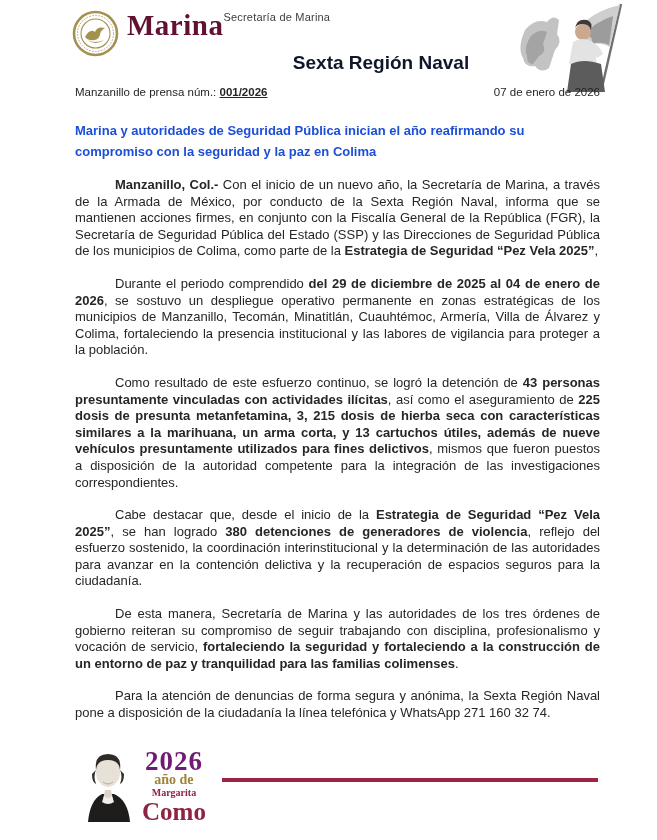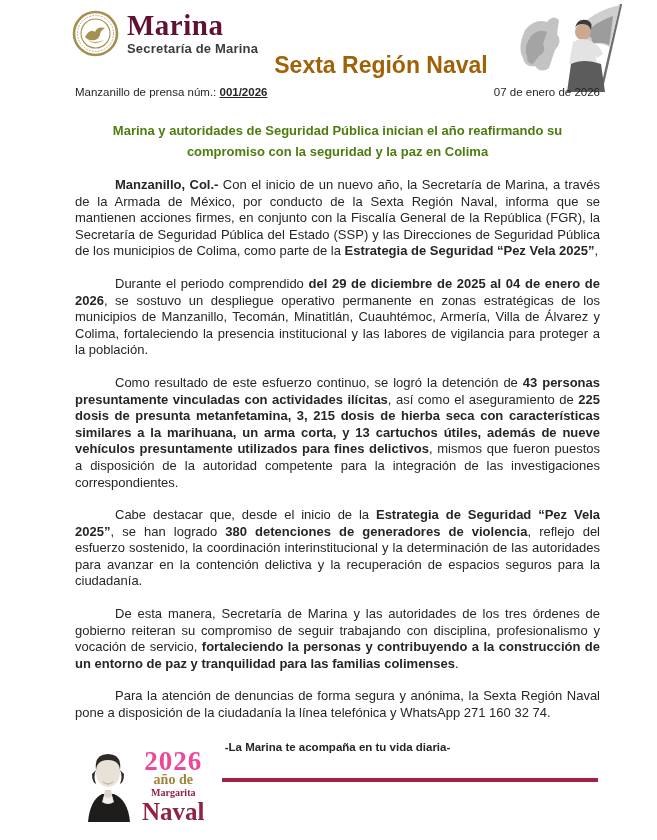--- a/index.html
+++ b/index.html
@@ -8,59 +8,59 @@
     width:657px;height:840px;
     background:#ffffff;
     font-family:"Liberation Sans",sans-serif;
     color:#262626;
     overflow:hidden;
   }
   
   .hdr{position:relative;height:106px;}
   .brand{position:absolute;left:72px;top:10px;display:flex;align-items:flex-start;}
   .brand-seal{width:47px;height:47px;margin-right:8px;}
-  .brand-txt{display:flex;flex-direction:column;}
+  .brand-txt{display:flex;flex-direction:row;}
   .brand-name{
     font-family:"Liberation Serif",serif;
     font-weight:bold;font-size:29px;line-height:30px;
     color:#611232;letter-spacing:.5px;
   }
-  .brand-sub{font-size:13px;font-weight:bold;color:#3c3c3c;margin-top:1px;letter-spacing:.2px;}
+  .brand-sub{font-size:11px;font-weight:normal;color:#3c3c3c;margin-top:1px;letter-spacing:.2px;}
   .region-title{
     position:absolute;left:240px;right:135px;top:52px;
-    text-align:center;font-weight:bold;font-size:23px;
-    color:#a16207;
+    text-align:center;font-weight:bold;font-size:19px;
+    color:#0f172a;
   }
   .flag-art{position:absolute;right:14px;top:2px;width:126px;height:92px;}
   .meta-row{
     position:absolute;left:75px;right:57px;top:86px;
     display:flex;justify-content:space-between;
     font-size:11.5px;
   }
   .bulletin-number{font-weight:bold;text-decoration:underline;}
   
   .content{margin:0 57px 0 75px;}
   .doc-title{
     margin:14px 0 15px 0;
-    font-size:13px;font-weight:bold;color:#4d7c0f;
-    text-align:center;line-height:21px;
+    font-size:13px;font-weight:bold;color:#1d4ed8;
+    line-height:21px;
   }
   .body-paragraphs p{
     margin:0 0 16px 0;
     font-size:13px;line-height:16.6px;
     text-align:justify;text-indent:40px;
   }
   .body-paragraphs .b{font-weight:bold;}
   .closing{text-align:center;font-size:11.5px;font-weight:bold;margin:2px 0 0 0;line-height:19px;}
   .sep-line{text-align:center;font-size:11.5px;font-weight:bold;line-height:19px;}
   
   .year-logo{position:absolute;left:78px;top:744px;display:flex;align-items:flex-start;}
   .portrait{width:60px;height:82px;margin-right:4px;}
   .yl-txt{display:flex;flex-direction:column;align-items:center;font-family:"Liberation Serif",serif;margin-top:4px;}
-  .yl-year{font-size:27px;line-height:26px;font-weight:bold;color:#ec4899;letter-spacing:1px;}
+  .yl-year{font-size:27px;line-height:26px;font-weight:bold;color:#701a75;letter-spacing:1px;}
   .yl-cap{font-size:14px;line-height:11px;font-weight:bold;color:#a08439;}
   .yl-first{font-size:10px;line-height:15px;font-weight:bold;color:#8e2342;}
   .yl-last{font-size:25px;line-height:24px;font-weight:bold;color:#8e2342;}
   .footer-rule{position:absolute;left:222px;right:59px;top:778px;height:4px;background:#9f2241;}
 </style>
 </head>
 <body>
 
 <div class="page">
 
@@ -107,39 +107,38 @@
     </div>
   </div>
 
   <div class="content">
     <h1 class="doc-title">Marina y autoridades de Seguridad Pública inician el año reafirmando su compromiso con la seguridad y la paz en Colima</h1>
     <div class="body-paragraphs">
         <p><span class="b">Manzanillo, Col.-</span><span> Con el inicio de un nuevo año, la Secretaría de Marina, a través de la Armada de México, por conducto de la Sexta Región Naval, informa que se mantienen acciones firmes, en conjunto con la Fiscalía General de la República (FGR), la Secretaría de Seguridad Pública del Estado (SSP) y las Direcciones de Seguridad Pública de los municipios de Colima, como parte de la </span><span class="b">Estrategia de Seguridad “Pez Vela 2025”</span><span>,</span></p>
         <p><span>Durante el periodo comprendido </span><span class="b">del 29 de diciembre de 2025 al 04 de enero de 2026</span><span>, se sostuvo un despliegue operativo permanente en zonas estratégicas de los municipios de Manzanillo, Tecomán, Minatitlán, Cuauhtémoc, Armería, Villa de Álvarez y Colima, fortaleciendo la presencia institucional y las labores de vigilancia para proteger a la población.</span></p>
         <p><span>Como resultado de este esfuerzo continuo, se logró la detención de </span><span class="b">43 personas presuntamente vinculadas con actividades ilícitas</span><span>, así como el aseguramiento de </span><span class="b">225 dosis de presunta metanfetamina, 3, 215 dosis de hierba seca con características similares a la marihuana, un arma corta, y 13 cartuchos útiles, además de nueve vehículos presuntamente utilizados para fines delictivos</span><span>, mismos que fueron puestos a disposición de la autoridad competente para la integración de las investigaciones correspondientes.</span></p>
         <p><span>Cabe destacar que, desde el inicio de la </span><span class="b">Estrategia de Seguridad “Pez Vela 2025”</span><span>, se han logrado </span><span class="b">380 detenciones de generadores de violencia</span><span>, reflejo del esfuerzo sostenido, la coordinación interinstitucional y la determinación de las autoridades para avanzar en la contención delictiva y la recuperación de espacios seguros para la ciudadanía.</span></p>
-        <p><span>De esta manera, Secretaría de Marina y las autoridades de los tres órdenes de gobierno reiteran su compromiso de seguir trabajando con disciplina, profesionalismo y vocación de servicio, </span><span class="b">fortaleciendo la personas y contribuyendo a la construcción de un entorno de paz y tranquilidad para las familias colimenses</span><span>.</span></p>
+        <p><span>De esta manera, Secretaría de Marina y las autoridades de los tres órdenes de gobierno reiteran su compromiso de seguir trabajando con disciplina, profesionalismo y vocación de servicio, </span><span class="b">fortaleciendo la seguridad y fortaleciendo a la construcción de un entorno de paz y tranquilidad para las familias colimenses</span><span>.</span></p>
         <p><span>Para la atención de denuncias de forma segura y anónima, la Sexta Región Naval pone a disposición de la ciudadanía la línea telefónica y WhatsApp 271 160 32 74.</span></p>
       </div>
-    <div class="closing">-La Marina te acompaña en tu vida diaria-</div>
   </div>
 
   <div class="year-logo">
     <svg class="portrait" viewBox="0 0 60 82">
       <path d="M10 78 q2 -22 14 -28 l12 0 q14 6 16 28 z" fill="#1f1d1c"></path>
       <path d="M27 46 l6 0 l2 10 l-10 0 z" fill="#ddd3c8"></path>
       <ellipse cx="30" cy="28" rx="12" ry="15" fill="#e8e1d8"></ellipse>
       <path d="M18 26 q-2 -16 12 -16 q14 0 12 16 q-1 -10 -12 -10 q-11 0 -12 10 z" fill="#2e2a28"></path>
       <path d="M18 26 q-3 6 0 14 q-4 -2 -4 -10 z" fill="#2e2a28"></path>
       <path d="M42 26 q3 6 0 14 q4 -2 4 -10 z" fill="#2e2a28"></path>
       <path d="M26 52 q4 4 8 0 l2 6 q-6 4 -12 0 z" fill="#f2efe9"></path>
       <path d="M25 38 q5 4 10 0" stroke="#b9a896" stroke-width="1" fill="none"></path>
     </svg>
     <div class="yl-txt">
       <span class="yl-year">2026</span>
       <span class="yl-cap">año de</span>
       <span class="yl-first">Margarita</span>
-      <span class="yl-last">Naval</span>
+      <span class="yl-last">Como</span>
     </div>
   </div>
   <div class="footer-rule"></div>
 
 </div>
 
 </body></html>

